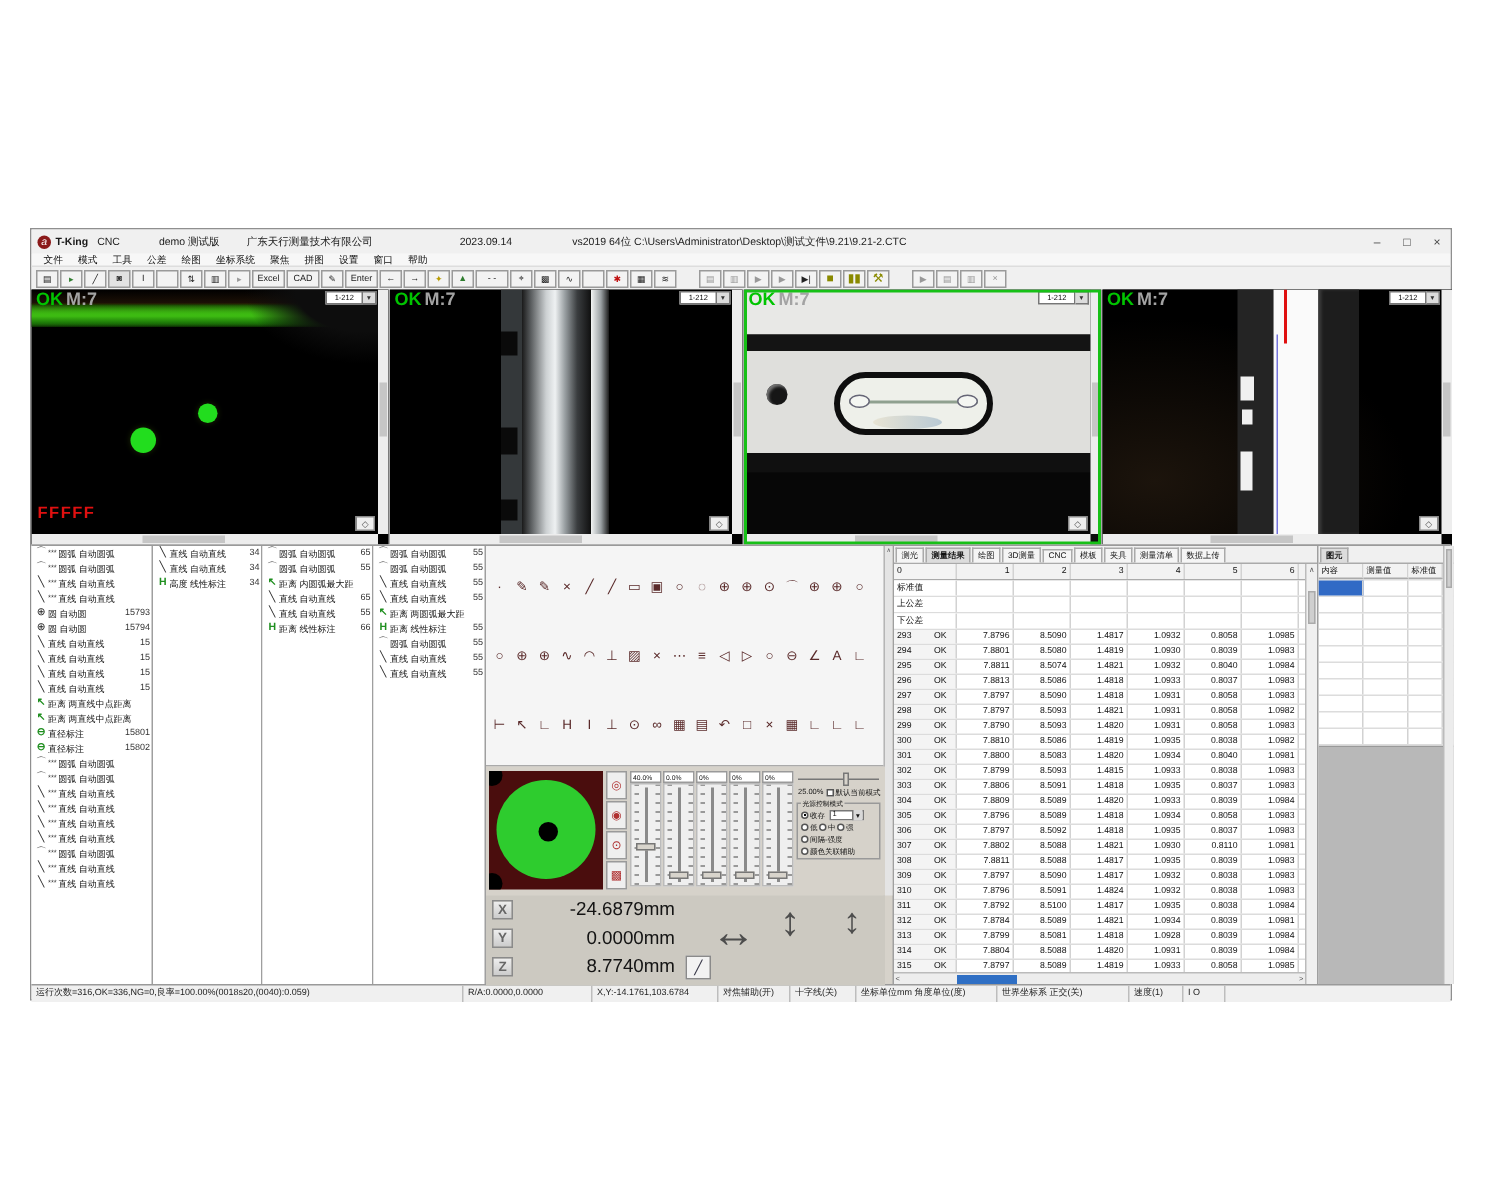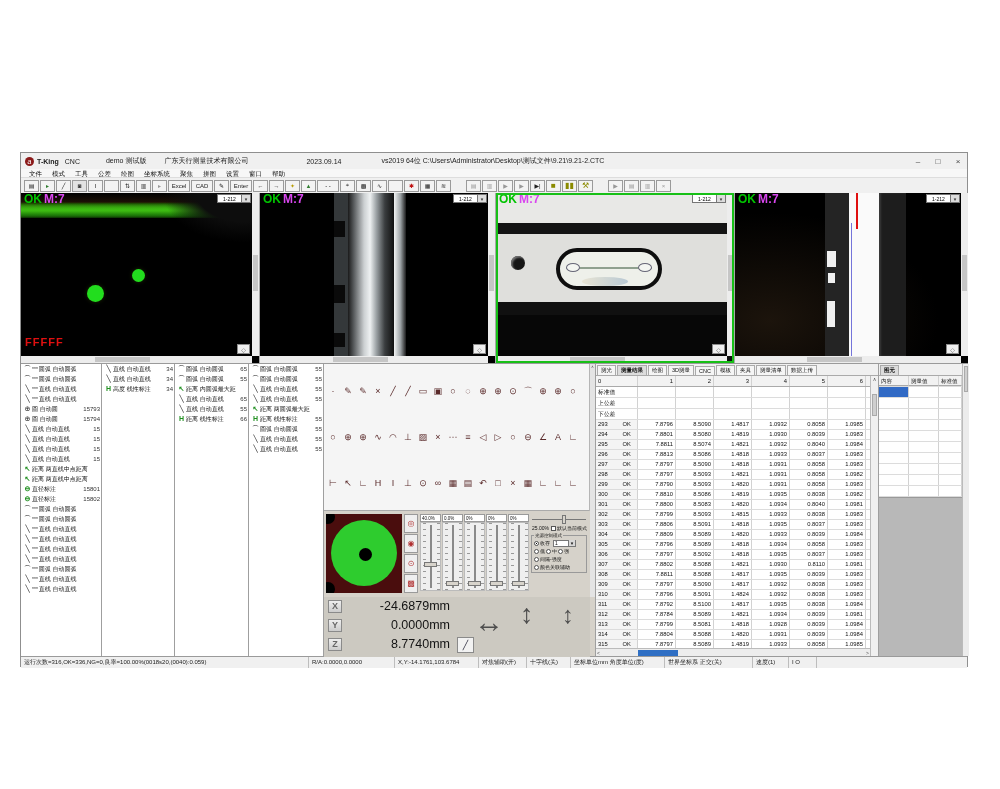--- a/index.html
+++ b/index.html
@@ -22,21 +22,21 @@
   
   .toolbar{height:15px;background:#f0f0f0;display:flex;align-items:center;padding-left:3px;gap:1px}
   .tbtn{height:12px;min-width:15px;border:1px solid #9a9a9a;background:#f3f3f3;font-size:6px;color:#222;display:flex;align-items:center;justify-content:center;padding:0 2px;white-space:nowrap}
   .tbtn.txt{min-width:22px}
   .tbtn.yellow{color:#b89b00}.tbtn.green{color:#2f7d2f}.tbtn.red{color:#c01010}.tbtn.olive{color:#8a8a00;font-size:8px}.tbtn.dim{color:#999}.tbtn.dark{color:#333;background:#e2e2e2}
   .tb-gap{width:13px}
   
   .cameras{height:170px;display:flex;gap:1px;background:#a8a8a8}
   .campanel{position:relative;background:#000;overflow:hidden;flex:0 0 auto}
   .cam-head{position:absolute;top:0;left:3px;z-index:6;display:flex;gap:2px;font-size:12px;font-weight:bold;line-height:13px}
-  .cam-ok{color:#00c400}.cam-m{color:#d946ef}
+  .cam-ok{color:#00c400}.cam-m{color:#a3a3a3}
   .cam-zoom{position:absolute;top:1px;right:8px;z-index:7;height:9px;display:flex}
   .cam-zoom .val{background:#fff;border:1px solid #767676;font-size:5px;width:25px;color:#000;display:flex;align-items:center;justify-content:center}
   .cam-zoom .dd{width:9px;background:#dcdcdc;border:1px solid #767676;border-left:none;font-size:5px;display:flex;align-items:center;justify-content:center;color:#333}
   .cam-extra{position:absolute;left:4px;bottom:15px;z-index:6;color:#e01010;font-size:11px;font-weight:bold;letter-spacing:1px}
   .cam-hscroll{position:absolute;left:0;right:7px;bottom:0;height:7px;background:#ededed;z-index:5}
   .cam-hscroll .thumb{position:absolute;left:32%;width:24%;top:1px;bottom:1px;background:#c6c6c6}
   .cam-vscroll{position:absolute;top:0;bottom:7px;right:0;width:7px;background:#ededed;z-index:5}
   .cam-vscroll .vthumb{position:absolute;top:38%;height:22%;left:1px;right:1px;background:#c6c6c6}
   .cam-corner{position:absolute;right:9px;bottom:9px;width:13px;height:10px;border:1px solid #8a8a8a;background:#efefef;color:#555;z-index:6;font-size:6px;display:flex;align-items:center;justify-content:center}
   .sel-border{position:absolute;inset:0;z-index:8;pointer-events:none;border:2px solid #17c017}

